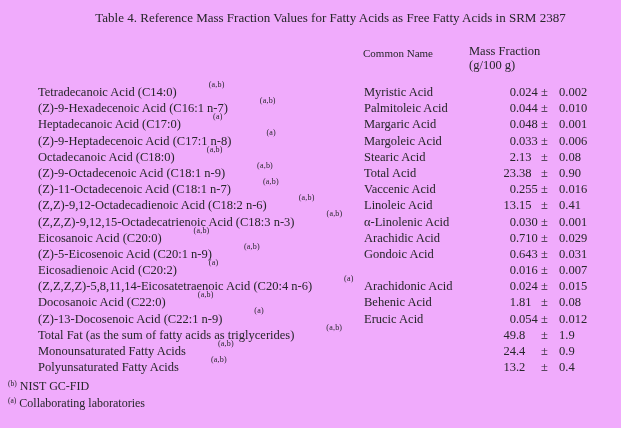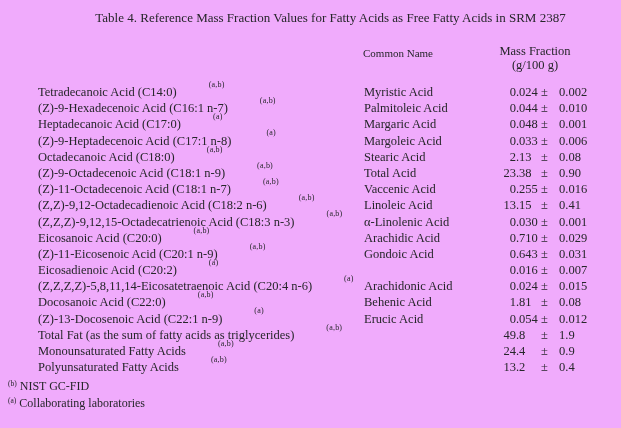--- a/index.html
+++ b/index.html
@@ -14,21 +14,21 @@
   .title{
     position:absolute;top:10px;left:40px;width:581px;
     text-align:center;font-size:13px;white-space:nowrap;
   }
   .hdr-common{
     position:absolute;top:47px;left:363px;
     font-size:11px;white-space:nowrap;
   }
   .hdr-mass{
     position:absolute;top:45px;left:469px;width:132px;
-    text-align:center;font-size:12.5px;line-height:13.5px;
+    font-size:12.5px;line-height:13.5px;
   }
   .rows{position:absolute;top:84px;left:0;width:621px;}
   .row{position:relative;height:16.2px;font-size:12.5px;line-height:16.2px;}
   .c-name{position:absolute;left:38px;white-space:pre;}
   .c-common{position:absolute;left:364px;white-space:nowrap;}
   .c-vint{position:absolute;left:462px;width:57px;text-align:right;}
   .c-vfrac{position:absolute;left:519px;}
   .c-pm{position:absolute;left:541px;}
   .c-unc{position:absolute;left:559px;}
   sup.note{
@@ -139,21 +139,21 @@
   <div class="row">
     <span class="c-name"><span class="nm">Eicosanoic Acid (C20:0)</span><sup class="note">(a,b)</sup></span>
     <span class="c-common">Arachidic Acid</span>
     <span class="c-vint">0.</span>
     <span class="c-vfrac">710</span>
     <span class="c-pm">±</span>
     <span class="c-unc">0.029</span>
   </div>
 
   <div class="row">
-    <span class="c-name"><span class="nm">(Z)-11-Eicosenoic Acid (C20:1 n-9)</span><sup class="note">(a,b)</sup></span>
+    <span class="c-name"><span class="nm">(Z)-5-Eicosenoic Acid (C20:1 n-9)</span><sup class="note">(a,b)</sup></span>
     <span class="c-common">Gondoic Acid</span>
     <span class="c-vint">0.</span>
     <span class="c-vfrac">643</span>
     <span class="c-pm">±</span>
     <span class="c-unc">0.031</span>
   </div>
 
   <div class="row">
     <span class="c-name"><span class="nm">Eicosadienoic Acid (C20:2)</span><sup class="note">(a)</sup></span>
     <span class="c-common"></span>

